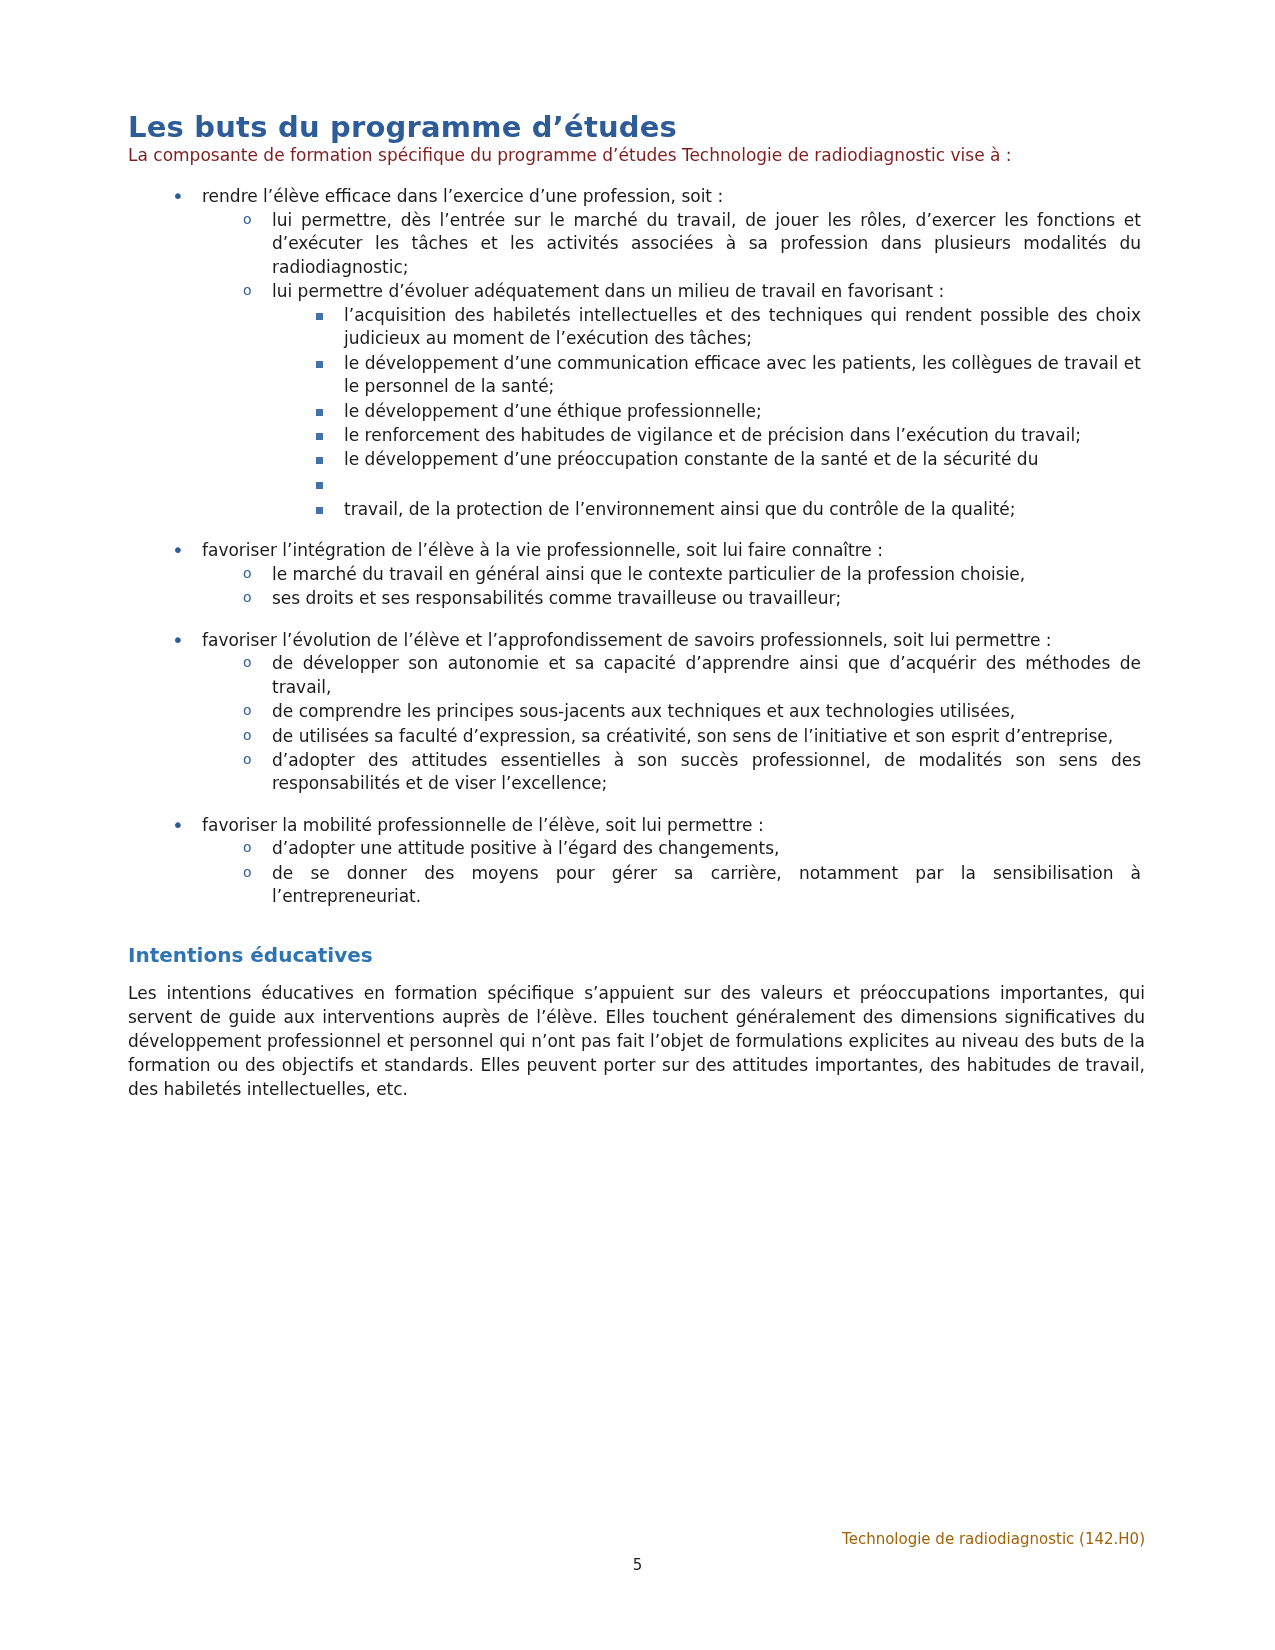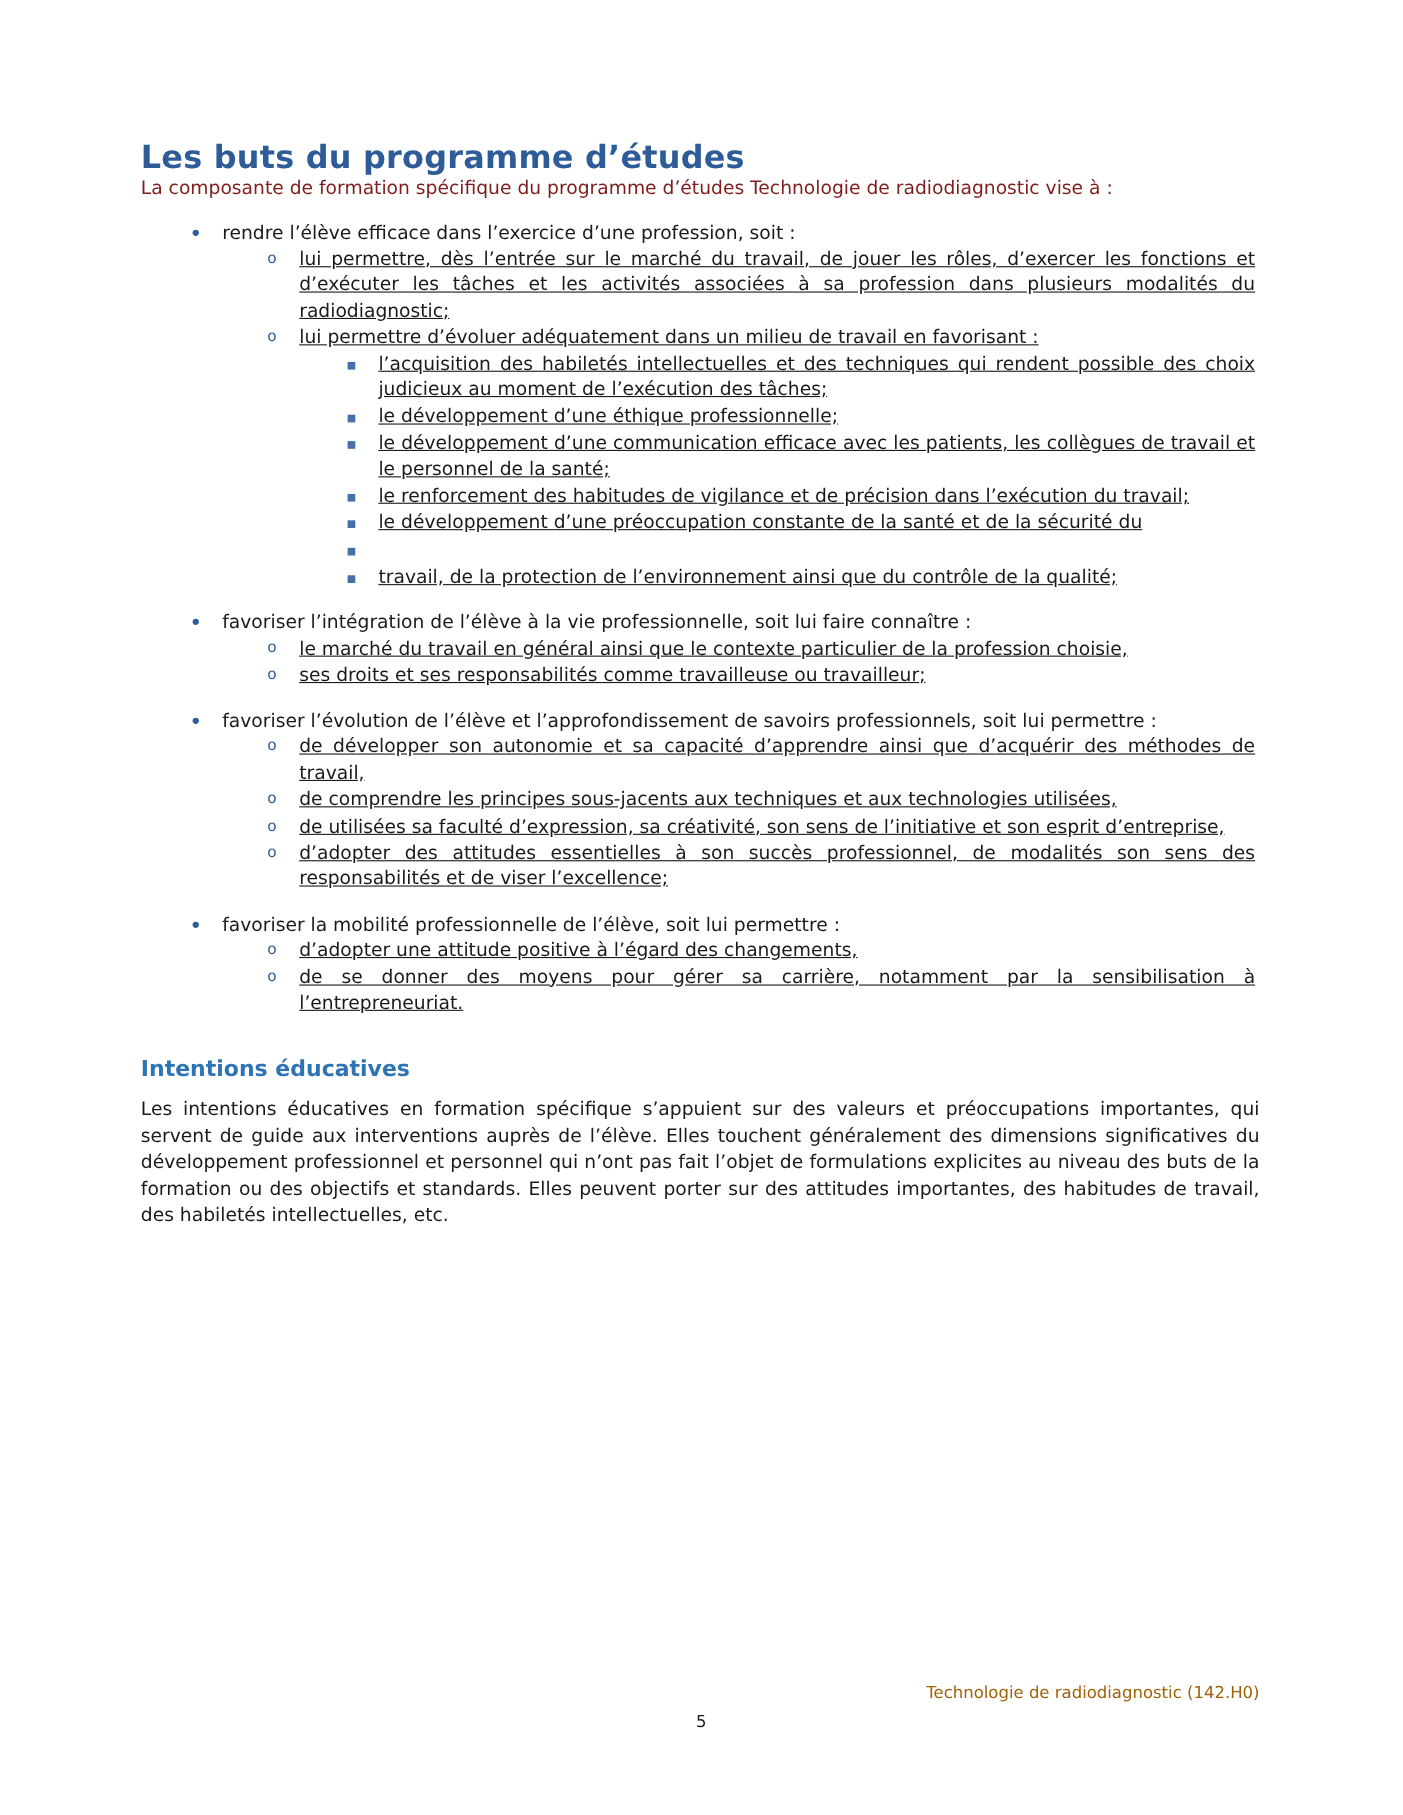--- a/index.html
+++ b/index.html
@@ -15,21 +15,21 @@
     font-family: "DejaVu Sans", sans-serif;
     color: #1a1a1a;
     box-sizing: border-box;
     padding: 110px 130px 0 128px;
   }
   h1.doc-title {
     font-family: "DejaVu Sans", sans-serif;
     color: #2e5c99;
     font-size: 29px;
     font-weight: bold;
-    margin: 16px 0 0 0;
+    margin: 0 0 0 0;
     letter-spacing: 0.2px;
   }
   h2.section-title {
     color: #2e74b5;
     font-size: 20px;
     font-weight: bold;
     margin: 34px 0 14px 0;
   }
   p.body-text {
     font-size: 17px;
@@ -65,21 +65,20 @@
     margin: 0;
     padding: 0 0 0 38px;
   }
   ul.lvl2 > li {
     position: relative;
     padding-left: 32px;
     font-size: 17px;
     line-height: 1.38;
     text-align: justify;
     margin-bottom: 1px;
-    text-decoration: underline;
   }
   ul.lvl2 > li > .li-text::before {
     content: "o";
     position: absolute;
     left: 3px;
     top: 1px;
     color: #2e5c99;
     font-size: 14px;
   }
   ul.lvl3 {
@@ -158,24 +157,24 @@
         <li>
           <span class="li-text">lui permettre, dès l’entrée sur le marché du travail, de jouer les rôles, d’exercer les fonctions et d’exécuter les tâches et les activités associées à sa profession dans plusieurs modalités du radiodiagnostic;</span>
         </li>
         <li>
           <span class="li-text">lui permettre d’évoluer adéquatement dans un milieu de travail en favorisant :</span>
           <ul class="lvl3">
             <li>
               <span class="li-text">l’acquisition des habiletés intellectuelles et des techniques qui rendent possible des choix judicieux au moment de l’exécution des tâches;</span>
             </li>
             <li>
+              <span class="li-text">le développement d’une communication efficace avec les patients, les collègues de travail et le personnel de la santé;</span>
+            </li>
+            <li>
               <span class="li-text">le développement d’une éthique professionnelle;</span>
-            </li>
-            <li>
-              <span class="li-text">le développement d’une communication efficace avec les patients, les collègues de travail et le personnel de la santé;</span>
             </li>
             <li>
               <span class="li-text">le renforcement des habitudes de vigilance et de précision dans l’exécution du travail;</span>
             </li>
             <li>
               <span class="li-text">le développement d’une préoccupation constante de la santé et de la sécurité du</span>
             </li>
             <li class="empty-bullet-row">
               <span class="li-text"></span>
             </li>

